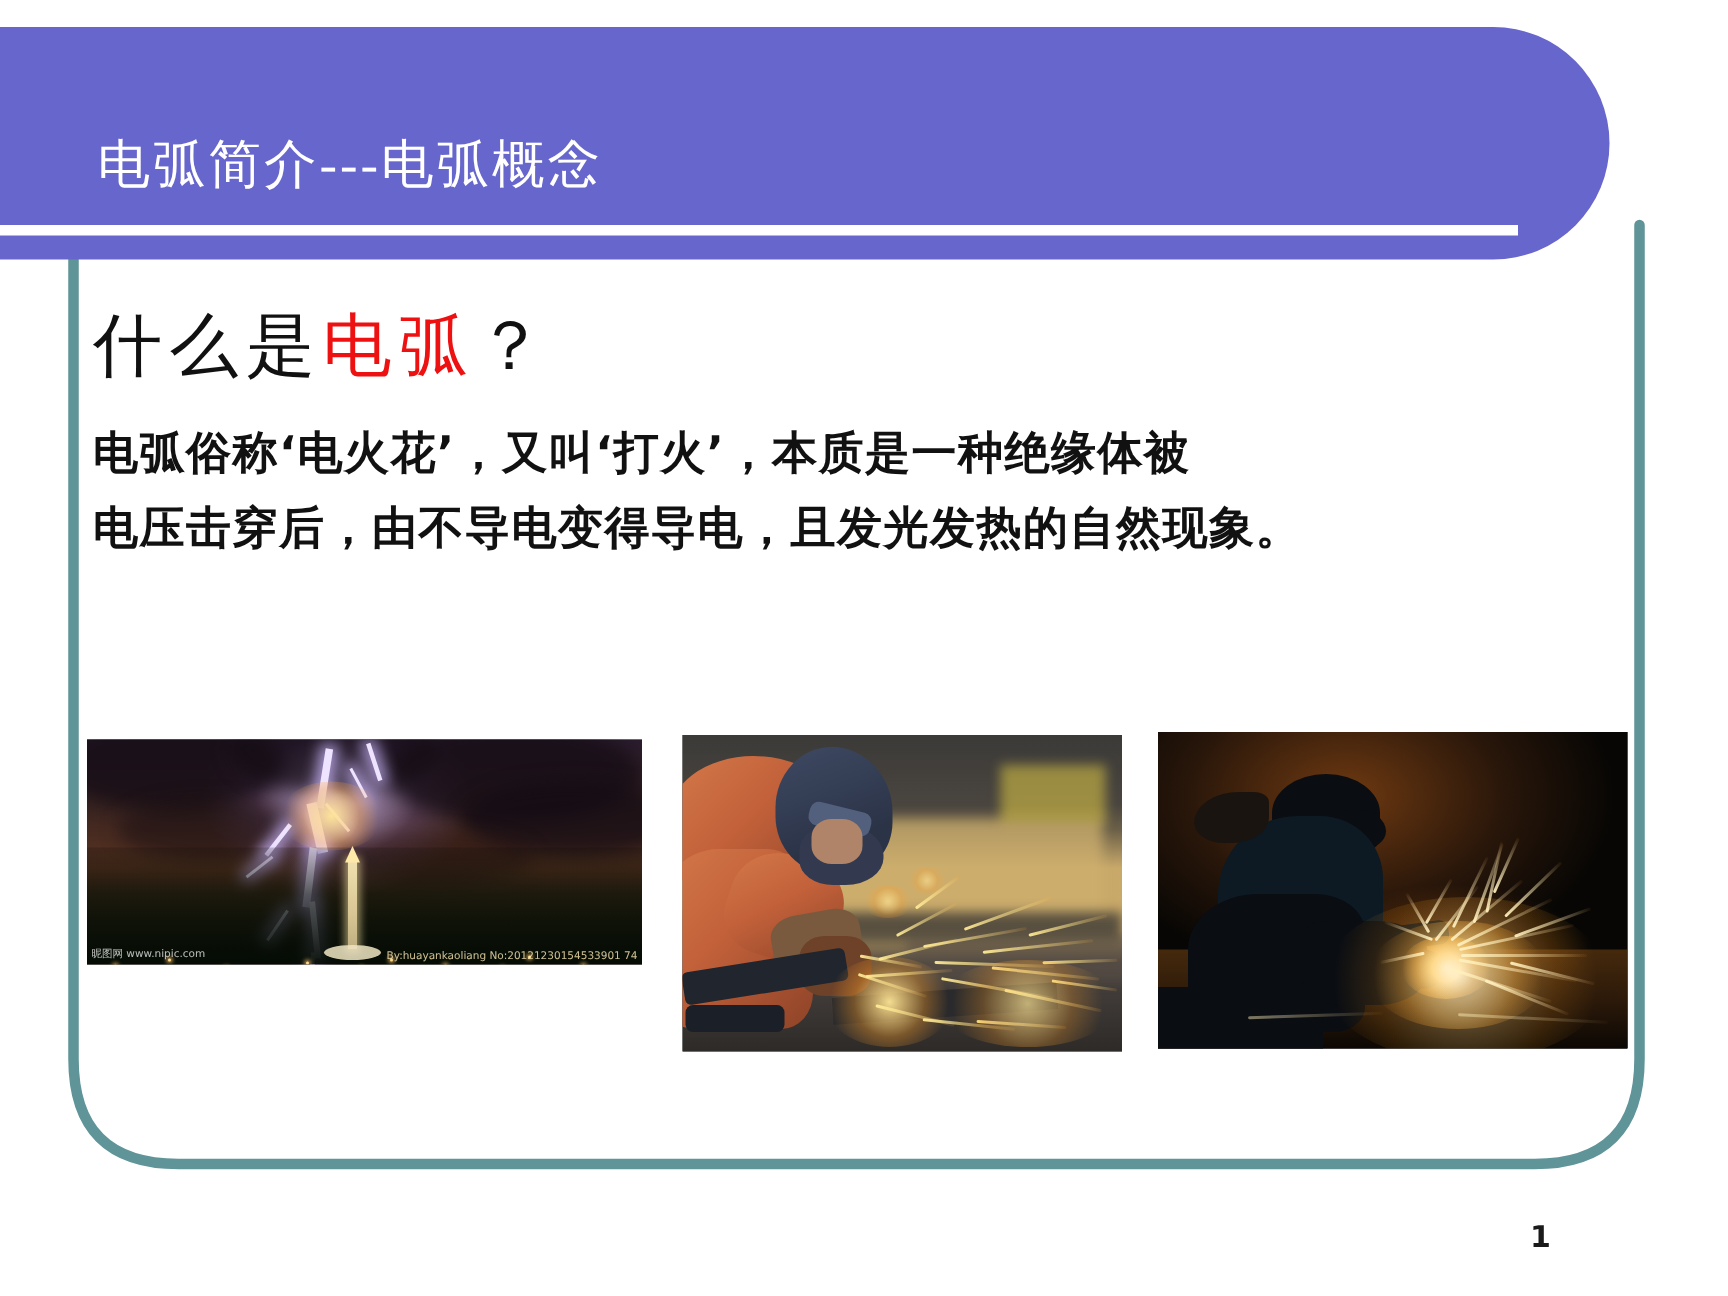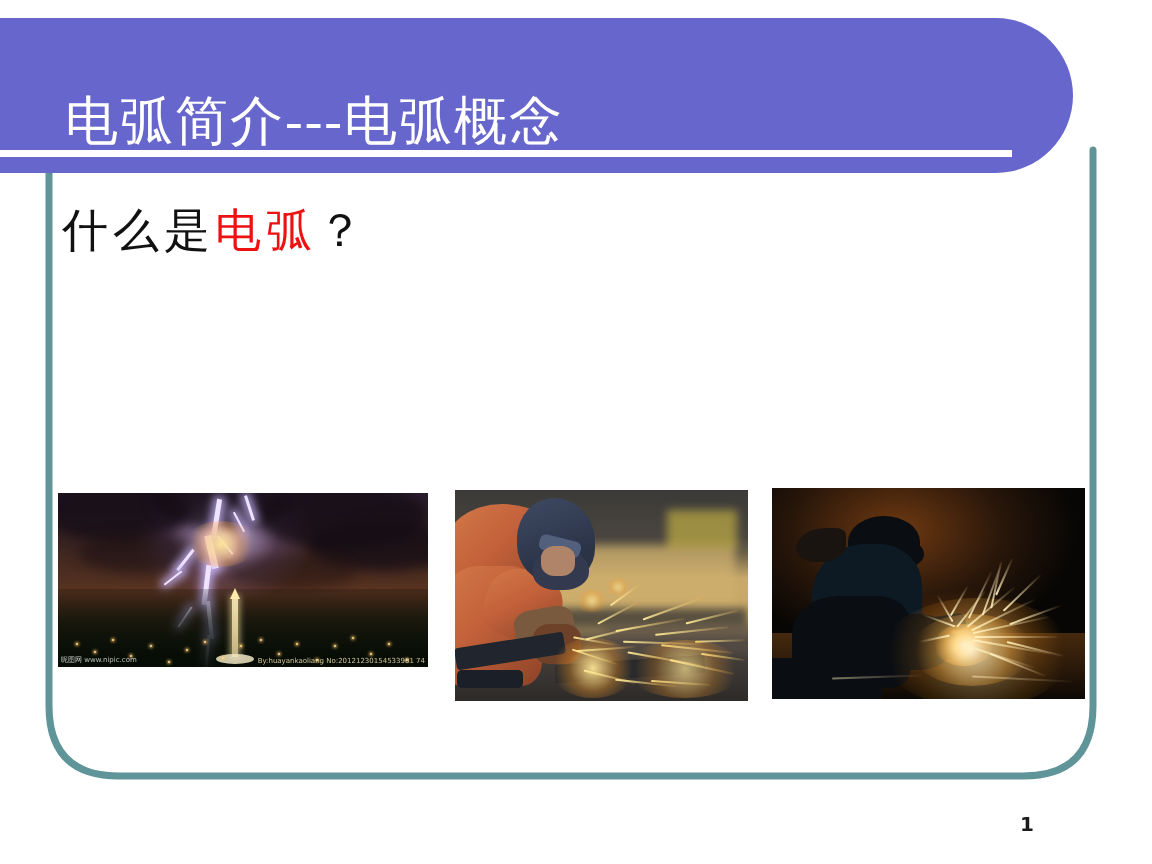--- a/index.html
+++ b/index.html
@@ -43,21 +43,21 @@
     top: 132px;
     width: 1052px;
     height: 7px;
     background: #ffffff;
   }
   #header-title {
     position: absolute;
     left: 105px;
     top: 68px;
     font-family: "Liberation Serif", "DejaVu Serif", serif;
-    font-size: 53px;
+    font-size: 35px;
     font-weight: 400;
     color: #ffffff;
     letter-spacing: 2px;
     white-space: nowrap;
   }
 
   
   #question-line {
     position: absolute;
     left: 62px;
@@ -85,21 +85,21 @@
   }
   #body-paragraph div { white-space: nowrap; }
 
   
   .photo {
     position: absolute;
     overflow: hidden;
     background: #111;
   }
   #photo-lightning {
-    left: 58px; top: 493px; width: 370px; height: 174px;
+    left: 58px; top: 493px; width: 370px; height: 150px;
   }
   #photo-grinder {
     left: 455px; top: 490px; width: 293px; height: 211px;
   }
   #photo-welder {
     left: 772px; top: 488px; width: 313px; height: 211px;
   }
   .photo .inner { position: absolute; inset: 0; }
 
   
@@ -251,20 +251,22 @@
   </svg>
 
   <div id="header-banner">
     <div id="header-rule"></div>
     <div id="header-title">电弧简介---电弧概念</div>
   </div>
 
   <div id="question-line"><span>什么是</span><span class="hl">电弧</span><span>？</span></div>
 
   <div id="body-paragraph">
+    <div>电弧俗称‘电火花’，又叫‘打火’，本质是一种绝缘体被</div>
+    <div>电压击穿后，由不导电变得导电，且发光发热的自然现象。</div>
   </div>
 
   <div class="photo" id="photo-lightning">
     <div class="inner">
       <div class="sky-lightning"></div>
       <div class="cloud" style="left:-20px;  top:-14px; width:150px; height:62px;"></div>
       <div class="cloud" style="left:95px;   top:-22px; width:140px; height:58px;"></div>
       <div class="cloud" style="left:200px;  top:-10px; width:170px; height:66px;"></div>
       <div class="cloud" style="left:250px;  top:28px;  width:150px; height:50px;"></div>
       <div class="cloud" style="left:20px;   top:40px;  width:120px; height:40px; background:rgba(25,14,18,0.55);"></div>

